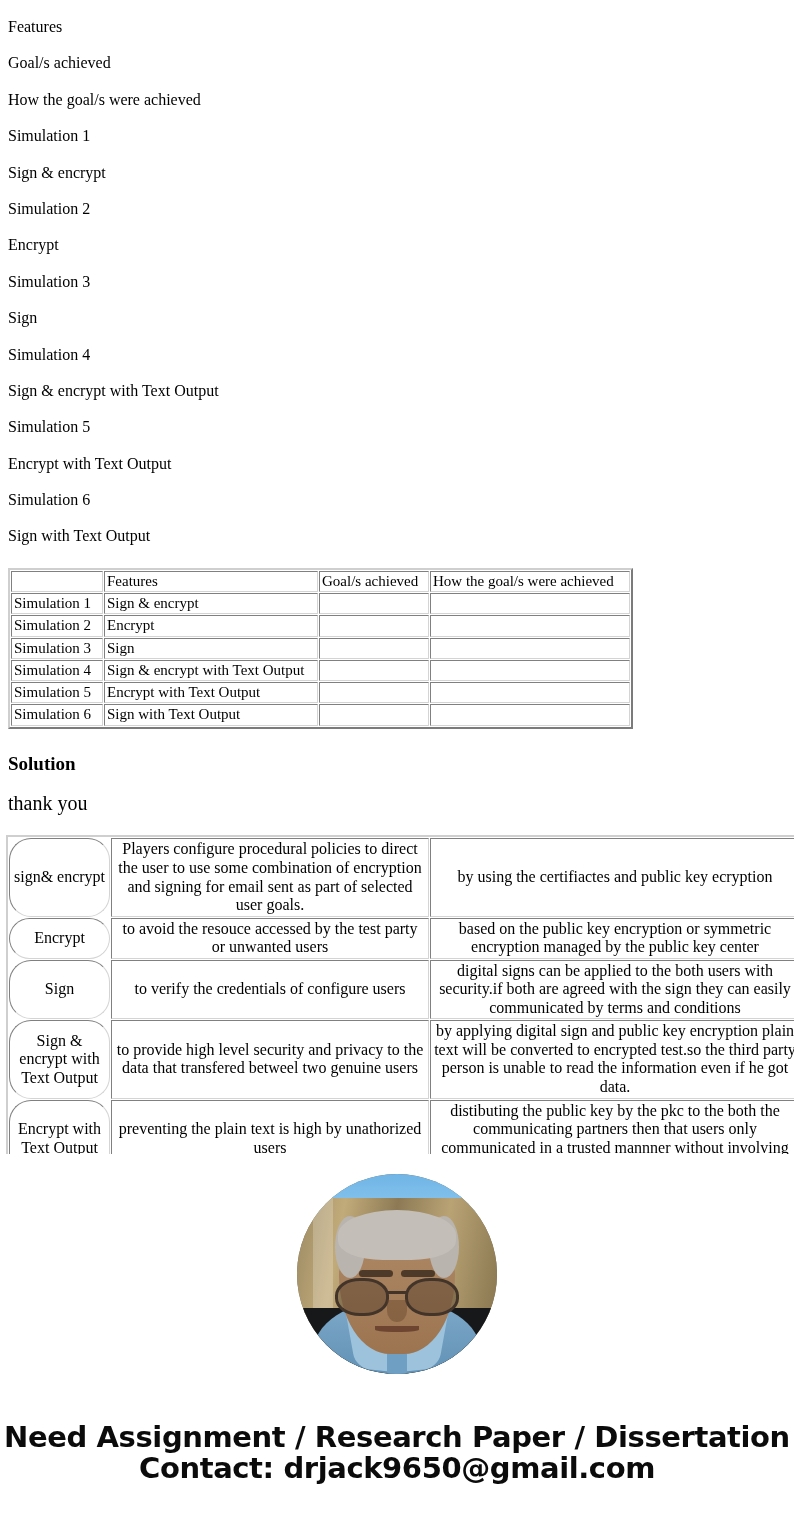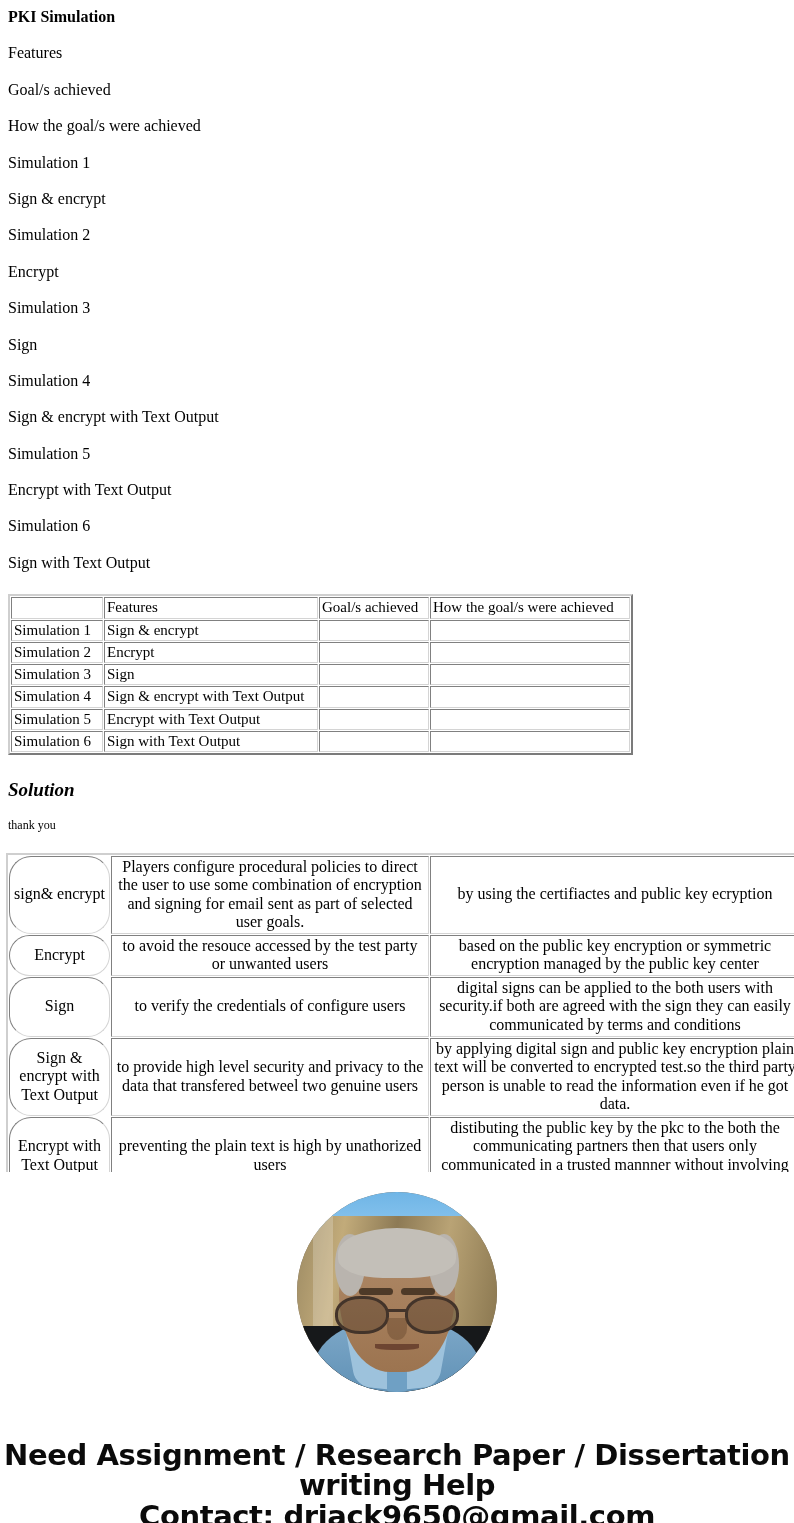--- a/index.html
+++ b/index.html
@@ -60,24 +60,23 @@
   table.t1 td.c2 { width: 104px; }
   table.t1 td.c3 { width: 194px; }
 
   
   .sol-head {
     font-size: 19px;
     font-weight: bold;
     margin: 0;
     padding: 24px 0 0 8px;
     line-height: 1.15;
-    font-style: italic;
   }
   .thanks {
-    font-size: 12px;
+    font-size: 20px;
     margin: 0;
     padding: 18px 0 0 8px;
     line-height: 1.15;
   }
 
   
   .t2-clip {
     margin: 20px 0 0 0;
     padding: 0 0 0 6px;
     height: 319px;
@@ -256,21 +255,20 @@
   }
   .promo .l1 { display: block; }
   .promo .l2 { display: block; }
   .promo .l3 { display: block; }
 </style>
 </head>
 <body>
 
 <div class="page">
 
-  <h1 class="doc-head">PKI Simulation</h1>
 
   <p class="para">Features</p>
   <p class="para">Goal/s achieved</p>
   <p class="para">How the goal/s were achieved</p>
   <p class="para">Simulation 1</p>
   <p class="para">Sign &amp; encrypt</p>
   <p class="para">Simulation 2</p>
   <p class="para">Encrypt</p>
   <p class="para">Simulation 3</p>
   <p class="para">Sign</p>
@@ -386,17 +384,16 @@
         <div class="av-lens r"></div>
         <div class="av-bridge"></div>
       </div>
       <div class="av-nose"></div>
       <div class="av-mouth"></div>
     </div>
   </div>
 
   <div class="promo">
     <span class="l1">Need Assignment / Research Paper / Dissertation</span>
-    <span class="l2">writing Help</span>
     <span class="l3">Contact: drjack9650@gmail.com</span>
   </div>
 
 </div>
 
 </body></html>

